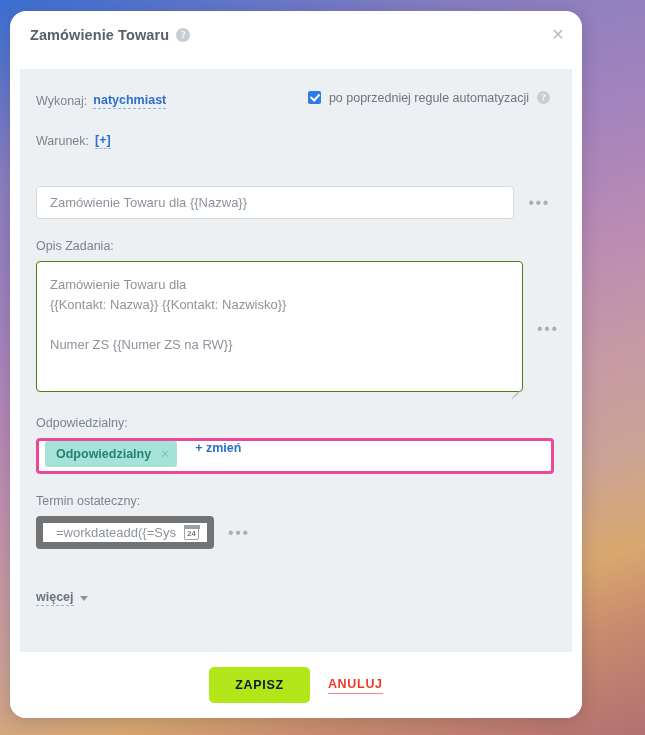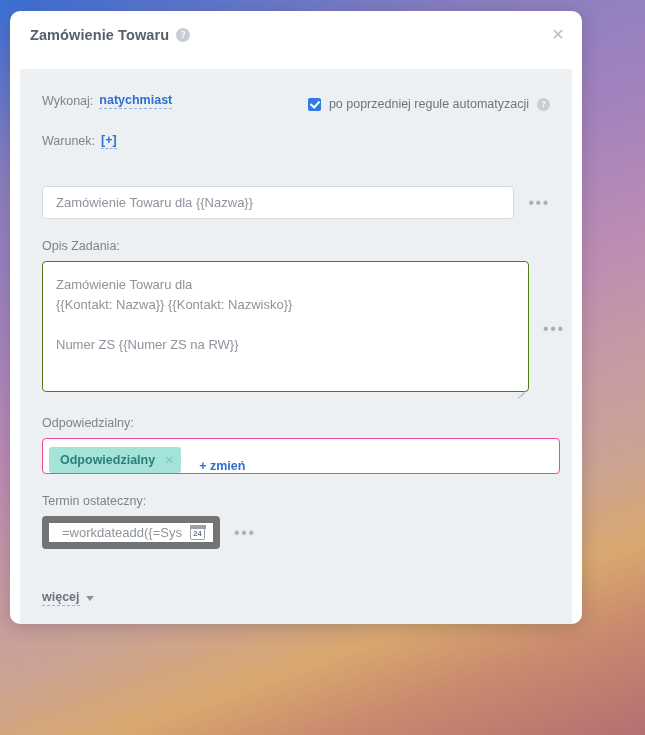--- a/index.html
+++ b/index.html
@@ -25,23 +25,23 @@
         #b46f72 100%);
     position: relative;
   }
 
   
   .modal {
     position: absolute;
     left: 10px;
     top: 11px;
     width: 572px;
-    height: 613px;
-    background: #ffffff;
-    border-radius: 10px;
+    height: 707px;
+    background: #ffffff;
+    border-radius: 16px;
     box-shadow: 0 3px 18px rgba(40,30,60,.22);
     overflow: hidden;
   }
 
   
   .modal-header {
     height: 47px;
     position: relative;
     display: flex;
     align-items: center;
@@ -82,21 +82,21 @@
   }
 
   
   .panel {
     position: absolute;
     left: 10px;
     top: 58px;
     width: 552px;
     height: 583px;
     background: #ecf0f3;
-    padding: 22px 22px 0 22px;
+    padding: 22px 22px 0 16px;
   }
 
   
   .row-exec {
     display: flex;
     align-items: center;
     height: 20px;
     margin-bottom: 20px;
   }
   .lbl {
@@ -108,21 +108,21 @@
     font-weight: bold;
     color: #2f6fd0;
     margin-left: 6px;
     border-bottom: 1px dashed #8fb3e6;
     padding-bottom: 1px;
     cursor: pointer;
   }
   .exec-right {
     margin-left: auto;
     display: flex;
-    align-items: flex-end;
+    align-items: flex-start;
     height: 20px;
   }
   .chk {
     width: 13px; height: 13px;
     border-radius: 2px;
     background: #2f7ae5;
     position: relative;
     cursor: pointer;
     flex: 0 0 auto;
   }
@@ -211,25 +211,25 @@
     height: 1px;
     background: #b9bfc6;
     transform-origin: right center;
     transform: rotate(-45deg);
   }
 
   
   .resp-box {
     width: 518px;
     height: 36px;
-    border: 1px solid #ec4899;
+    border: 3px solid #ec4899;
     border-radius: 4px;
     background: #ffffff;
     display: flex;
-    align-items: flex-end;
+    align-items: flex-start;
     padding: 0 6px;
   }
   .tag {
     display: flex;
     align-items: center;
     height: 26px;
     background: #a5e3d9;
     border-radius: 3px;
     padding: 0 7px 0 11px;
     cursor: pointer;

